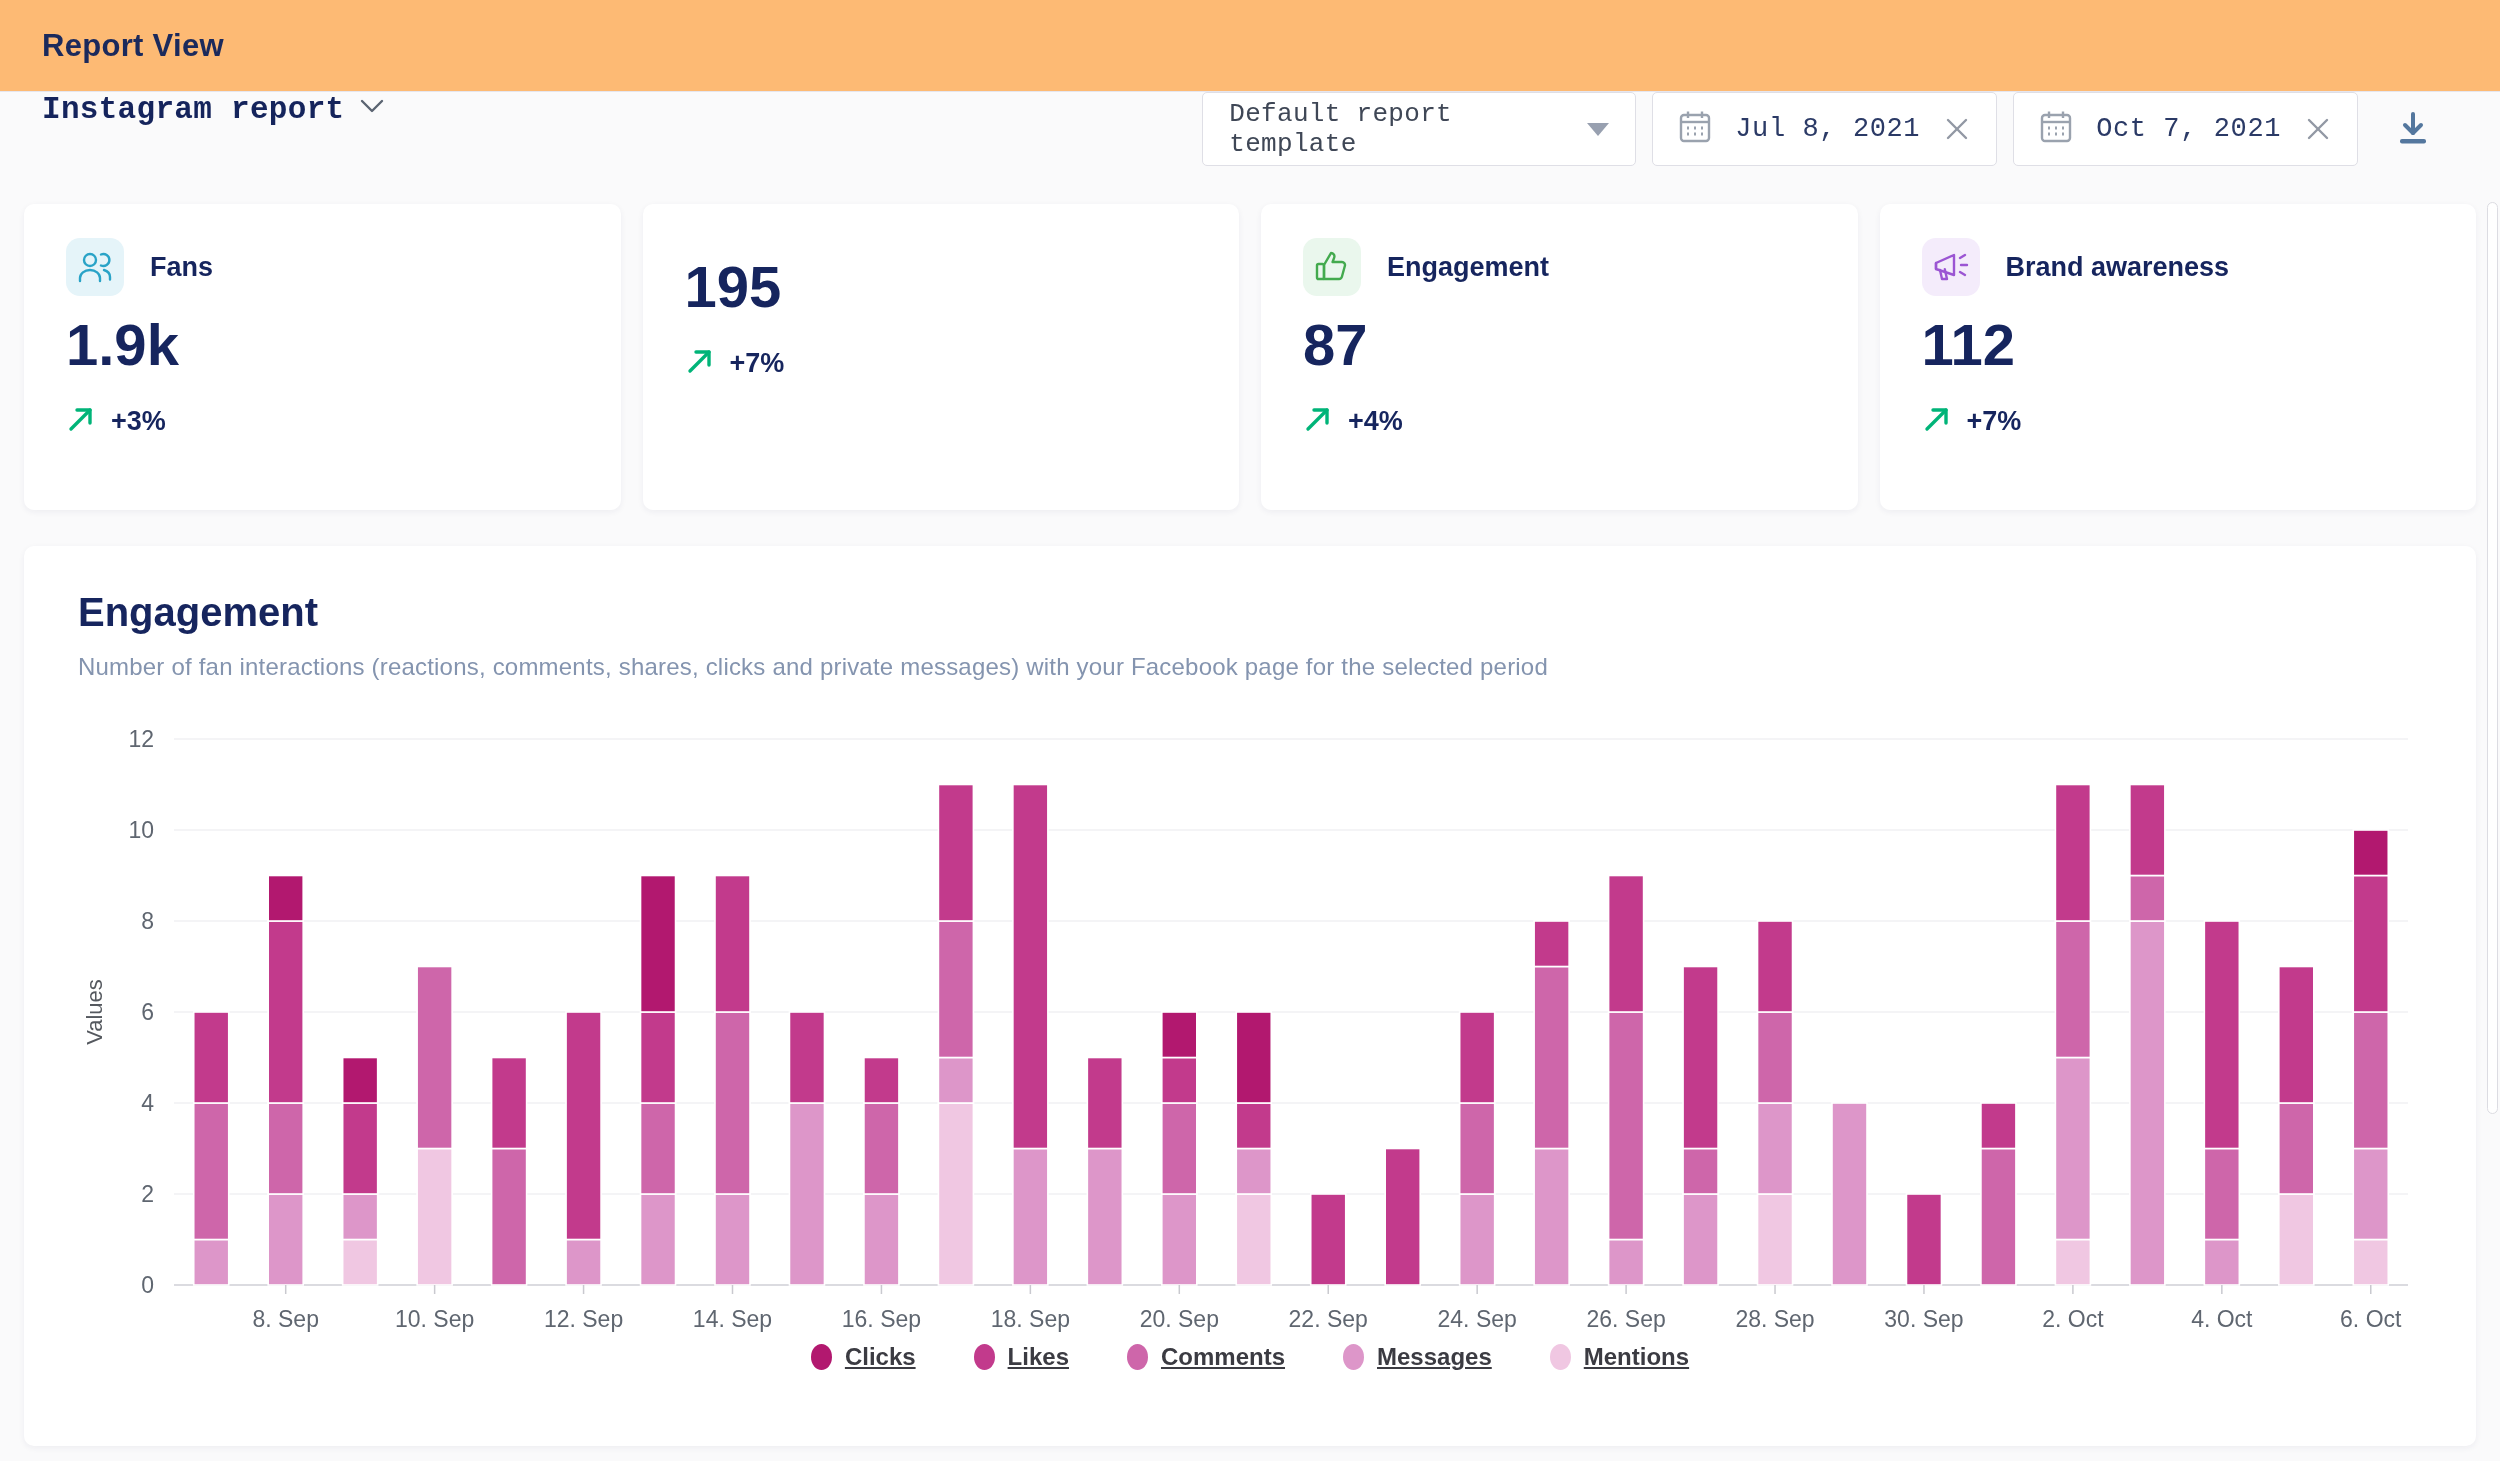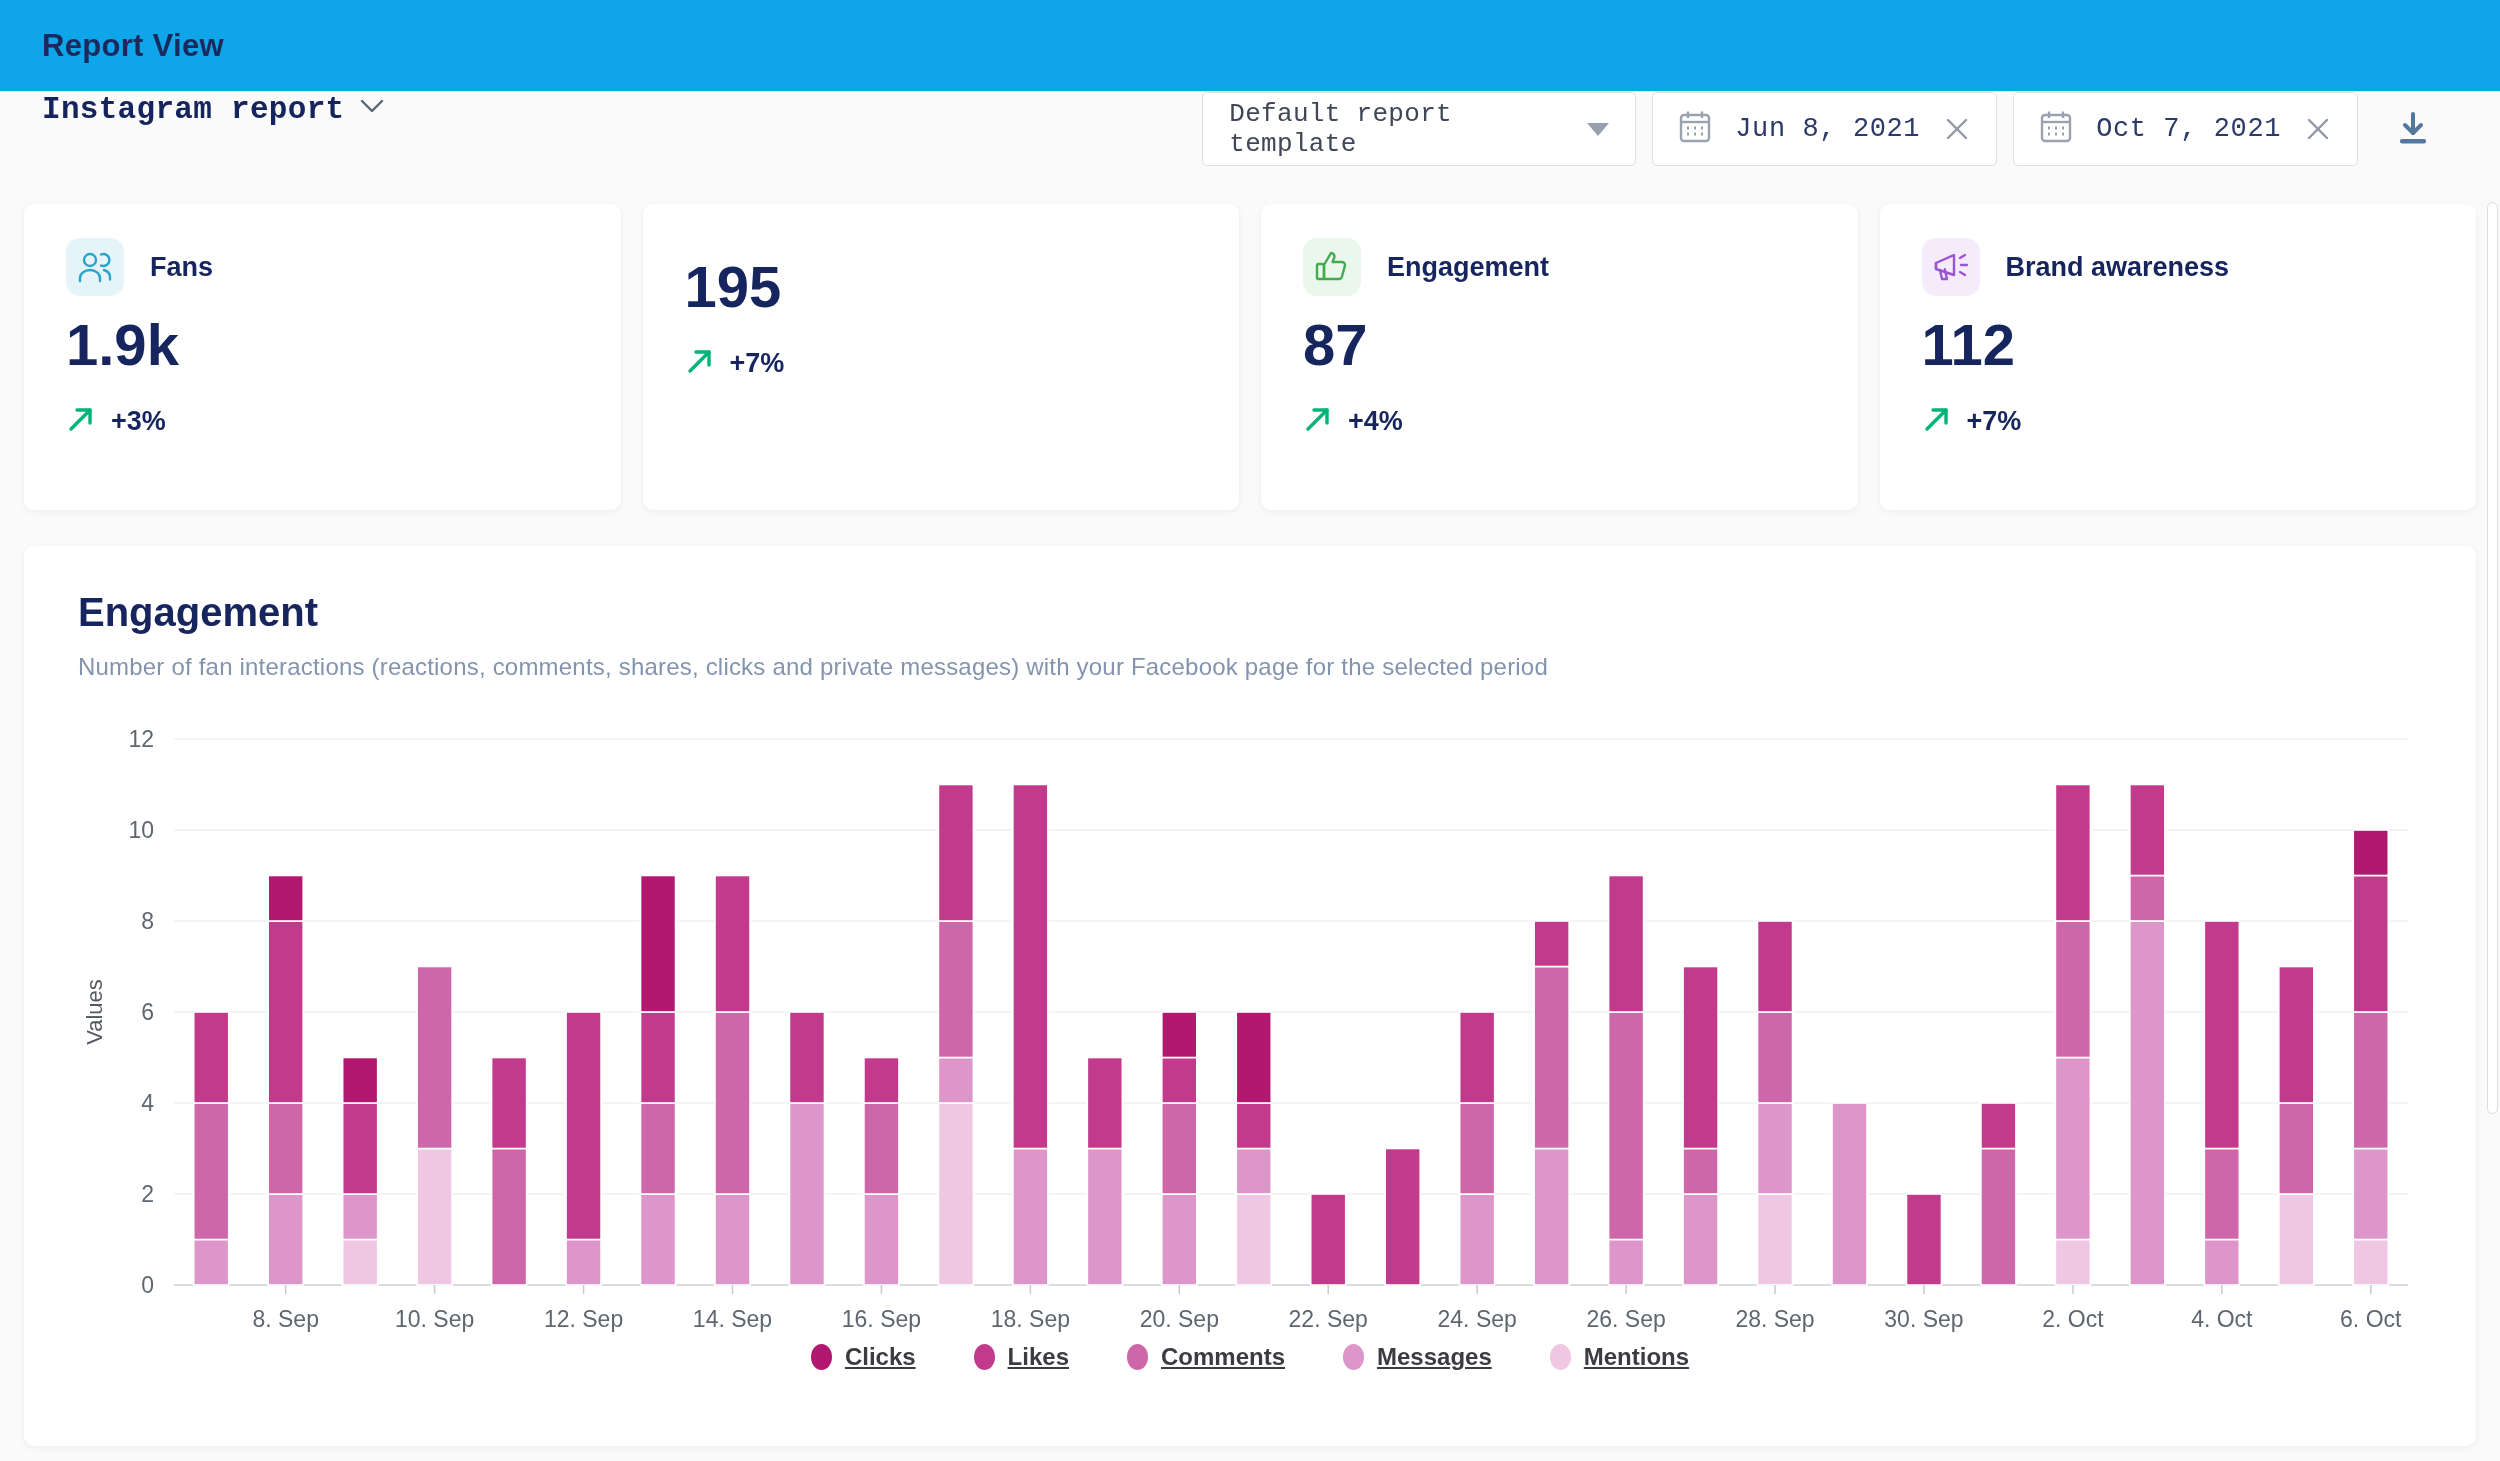--- a/index.html
+++ b/index.html
@@ -6,21 +6,21 @@
   html,body { width:2500px; height:1461px; }
   body {
     font-family:"Liberation Sans", sans-serif;
     background:#fafafb;
     position:relative;
     overflow:hidden;
     color:#16255e;
   }
   
   .app-header {
-    height:92px; background:#0ea5e9; border-bottom:1px solid #e6e6ee;
+    height:92px; background:#fdba74; border-bottom:1px solid #e6e6ee;
     display:flex; align-items:center; padding-left:42px;
   }
   .app-header h1 { font-size:31px; font-weight:600; color:#1b2a5c; letter-spacing:.3px; }
 
   
   .toolbar { height:112px; display:flex; align-items:flex-start; padding:0 68px 0 42px;font-family:Liberation Mono, monospace; }
   .report-selector { display:flex; align-items:center; gap:16px; cursor:pointer; }
   .report-selector .label { font-size:31px; font-weight:700; color:#15245c; letter-spacing:.3px; }
   .toolbar .spacer { flex:1; }
   .right-controls { display:flex; align-items:center; }
@@ -104,21 +104,21 @@
           <g stroke-width="2.8">
               <line x1="8" y1="18" x2="10" y2="18"></line>
               <line x1="15" y1="18" x2="17" y2="18"></line>
               <line x1="22" y1="18" x2="24" y2="18"></line>
               <line x1="8" y1="24" x2="10" y2="24"></line>
               <line x1="15" y1="24" x2="17" y2="24"></line>
               <line x1="22" y1="24" x2="24" y2="24"></line>
             </g>
         </svg>
       </span>
-      <span class="value">Jun 8, 2021</span>
+      <span class="value">Jul 8, 2021</span>
       <button class="icon-btn">
         <svg width="26" height="26" viewBox="0 0 26 26">
             <g stroke="#9298a4" stroke-width="2.4" stroke-linecap="round">
               <line x1="4" y1="4" x2="22" y2="22"></line>
               <line x1="22" y1="4" x2="4" y2="22"></line>
             </g>
           </svg>
       </button>
     </div>
     <div class="date-box">

